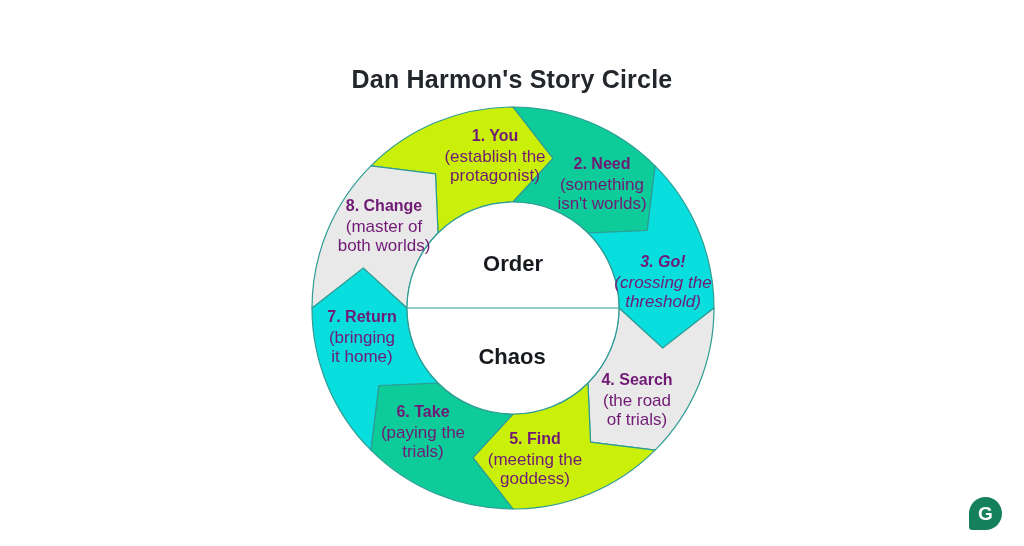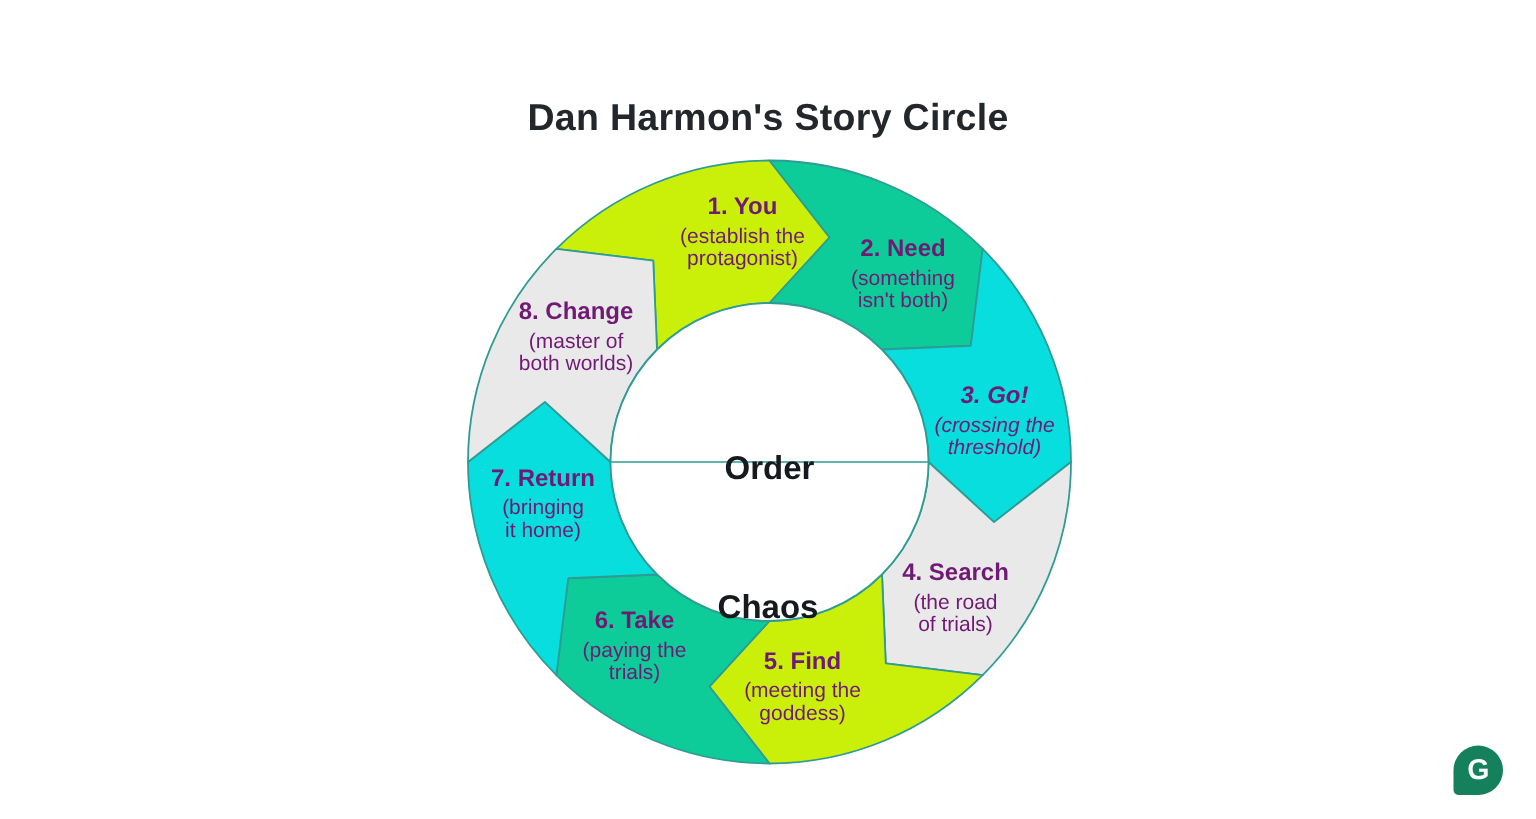--- a/index.html
+++ b/index.html
@@ -29,38 +29,37 @@
     text-align: center;
     color: #701a75;
     pointer-events: none;
   }
   .seg-label .t {
     font-size: 16px;
     font-weight: 700;
     line-height: 1.3;
     white-space: nowrap;
   }
-  .seg-label .s { font-size: 14px; line-height: 1.12; text-align: center; }
+  .seg-label .s { font-size: 17px; line-height: 1.12; text-align: center; }
   .seg-label .s div { white-space: nowrap; }
   .p1 { left: 495px; top: 155px; }
   .p2 { left: 602px; top: 183px; }
   .p3 { left: 663px; top: 281px; font-style: italic; }
   .p4 { left: 637px; top: 399px; }
   .p5 { left: 535px; top: 458px; }
   .p6 { left: 423px; top: 431px; }
   .p7 { left: 362px; top: 336px; }
   .p8 { left: 384px; top: 225px; }
   .center-word {
     position: absolute;
     transform: translate(-50%, -50%);
     font-size: 22px;
     font-weight: 700;
     color: #16191d;
     white-space: nowrap;
-    margin-top: 48px;
   }
   .order { left: 513px; top: 264px; }
   .chaos { left: 512px; top: 357px; }
   .logo {
     position: absolute;
     left: 969px;
     top: 497px;
     width: 33px;
     height: 33px;
     border-radius: 50% 50% 50% 10%;
@@ -101,21 +100,21 @@
     <div class="s">
       <div>(establish the</div>
       <div>protagonist)</div>
     </div>
   </div>
 
   <div class="seg-label p2">
     <div class="t">2. Need</div>
     <div class="s">
       <div>(something</div>
-      <div>isn't both)</div>
+      <div>isn't worlds)</div>
     </div>
   </div>
 
   <div class="seg-label p3">
     <div class="t">3. Go!</div>
     <div class="s">
       <div>(crossing the</div>
       <div>threshold)</div>
     </div>
   </div>

